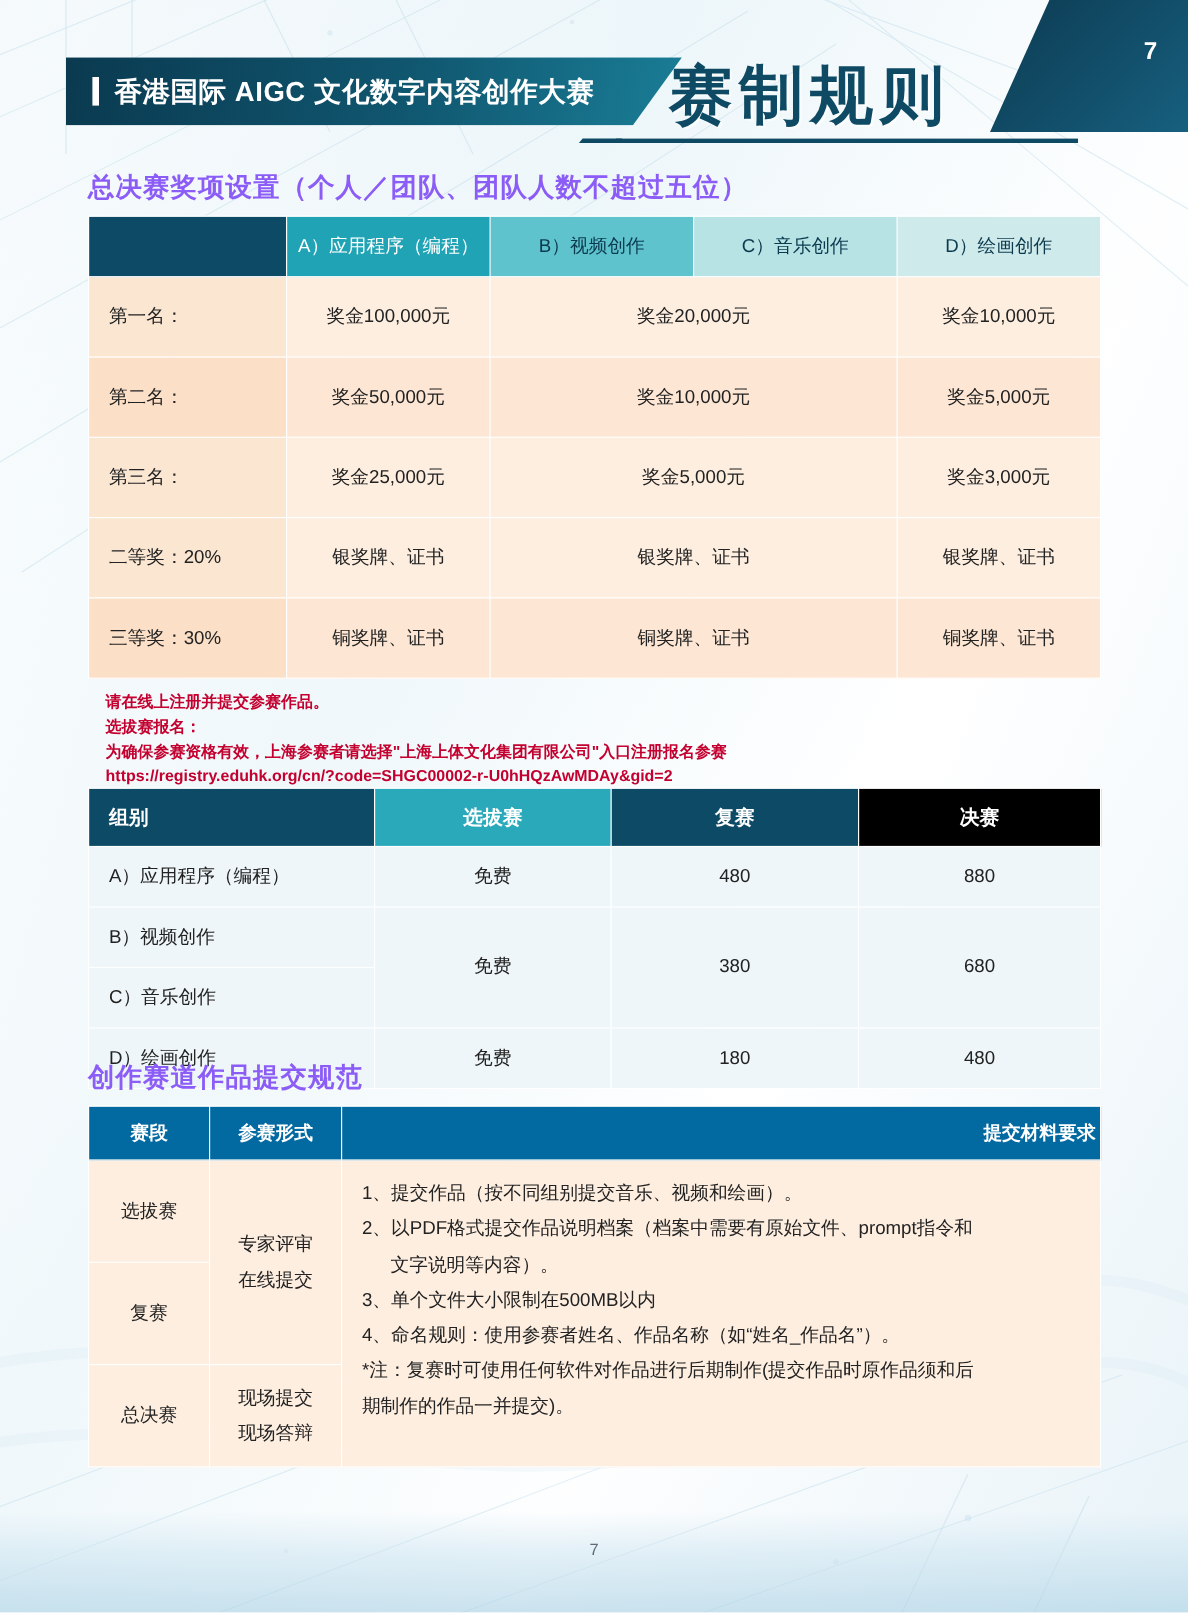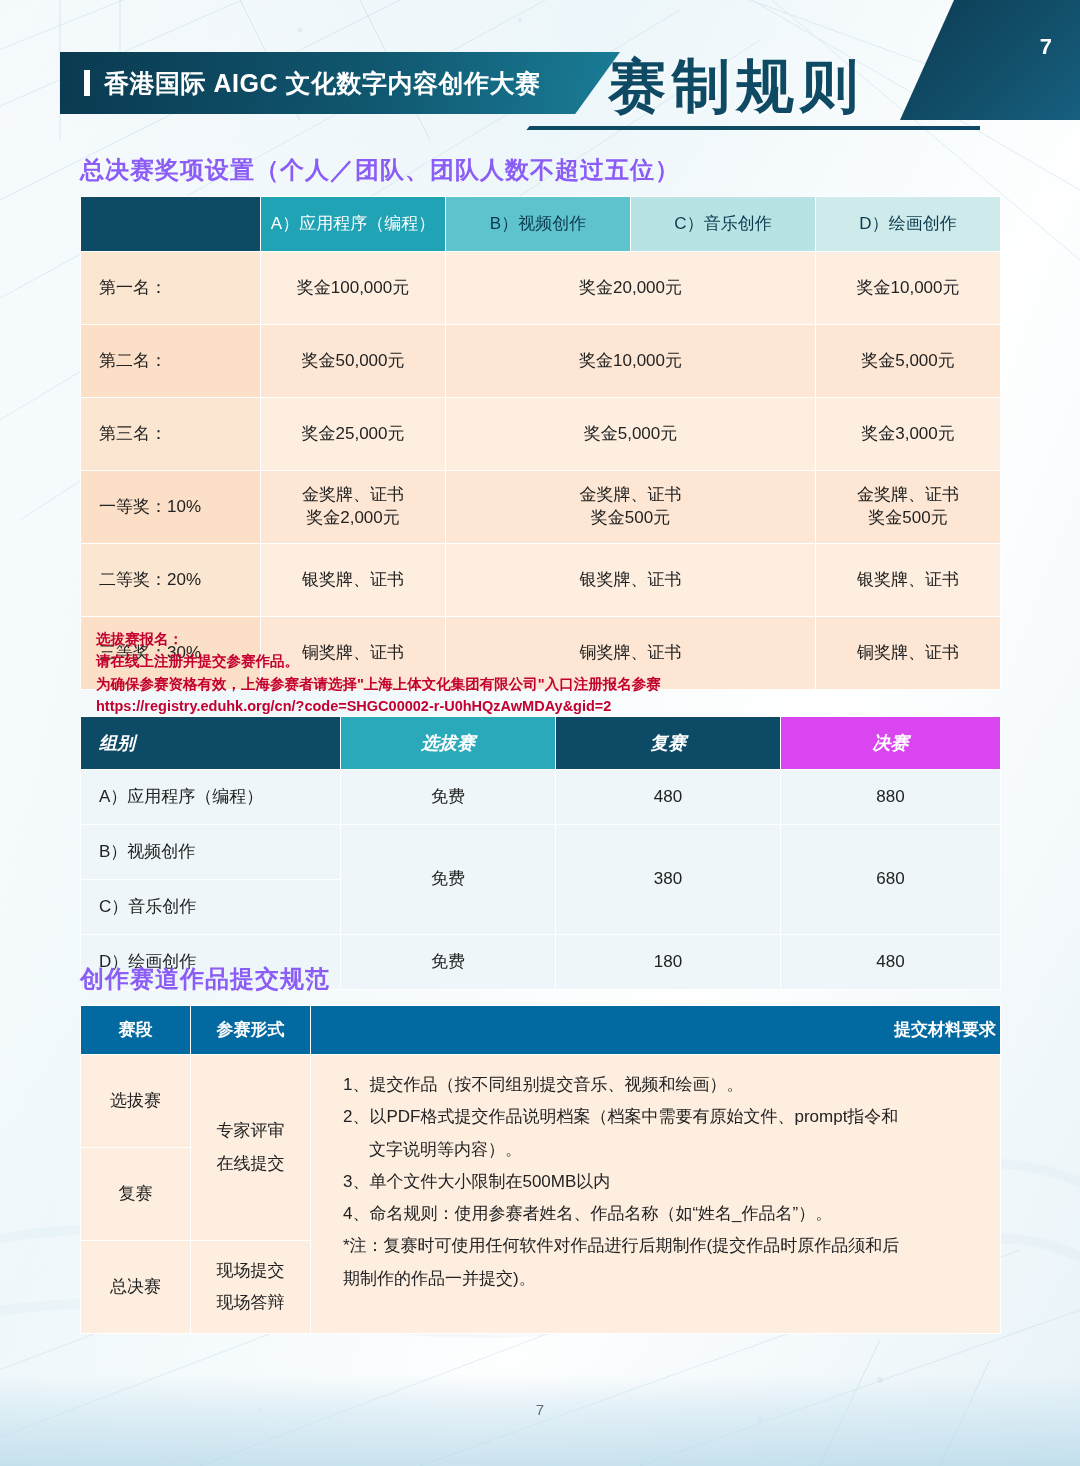--- a/index.html
+++ b/index.html
@@ -181,26 +181,25 @@
   #fee-table {
     left: 80px;
     top: 716px;
     width: 920px;
   }
   #fee-table th {
     height: 40px;
     font-weight: bold;
     font-size: 18px;
     color: #ffffff;
-    font-style: italic;
   }
   #fee-table th.f0 { background: #0d4a66; text-align: left; padding-left: 18px; }
   #fee-table th.f1 { background: #2aa9bb; }
   #fee-table th.f2 { background: #0d4a66; }
-  #fee-table th.f3 { background: #d946ef; }
+  #fee-table th.f3 { background: #000000; }
   #fee-table td {
     background: #eef6f9;
     height: 42px;
     font-size: 17px;
   }
   #fee-table td.name {
     text-align: left;
     padding-left: 18px;
   }
 
@@ -239,21 +238,21 @@
     height: 80px;
     font-size: 17px;
   }
   #submission-table td.form {
     width: 120px;
     font-size: 17px;
     line-height: 1.9;
   }
   #submission-table td.req {
     text-align: left;
-    padding: 14px 32px;
+    padding: 14px 18px;
     line-height: 1.9;
     vertical-align: top;
   }
   .req-line { display: block; }
   .req-indent { display: block; padding-left: 26px; }
 </style>
 </head>
 <body>
 
 <div class="page-bg">
@@ -341,53 +340,38 @@
       <td class="cell">奖金50,000元</td>
       <td class="cell" colspan="2">奖金10,000元</td>
       <td class="cell">奖金5,000元</td>
     </tr>
     <tr>
       <td class="rowlabel rowtall">第三名：</td>
       <td class="cell">奖金25,000元</td>
       <td class="cell" colspan="2">奖金5,000元</td>
       <td class="cell">奖金3,000元</td>
     </tr>
-    <tr class="alt">
-      <td class="rowlabel rowtall">一等奖：10%</td>
-      <td class="cell">
-        <span>金奖牌、证书</span><br>
-        <span>奖金2,000元</span>
-      </td>
-      <td class="cell" colspan="2">
-        <span>金奖牌、证书</span><br>
-        <span>奖金500元</span>
-      </td>
-      <td class="cell">
-        <span>金奖牌、证书</span><br>
-        <span>奖金500元</span>
-      </td>
-    </tr>
     <tr>
       <td class="rowlabel rowtall">二等奖：20%</td>
       <td class="cell">银奖牌、证书</td>
       <td class="cell" colspan="2">银奖牌、证书</td>
       <td class="cell">银奖牌、证书</td>
     </tr>
     <tr class="alt">
       <td class="rowlabel rowtall">三等奖：30%</td>
       <td class="cell">铜奖牌、证书</td>
       <td class="cell" colspan="2">铜奖牌、证书</td>
       <td class="cell">铜奖牌、证书</td>
     </tr>
   </tbody>
 </table>
 
 <div class="notice">
+  <div>请在线上注册并提交参赛作品。</div>
   <div>选拔赛报名：</div>
-  <div>请在线上注册并提交参赛作品。</div>
   <div>为确保参赛资格有效，上海参赛者请选择"上海上体文化集团有限公司"入口注册报名参赛</div>
   <div>https://registry.eduhk.org/cn/?code=SHGC00002-r-U0hHQzAwMDAy&amp;gid=2</div>
 </div>
 
 <table id="fee-table">
   <colgroup>
     <col style="width:260px">
       <col style="width:215px">
       <col style="width:225px">
       <col style="width:220px">

